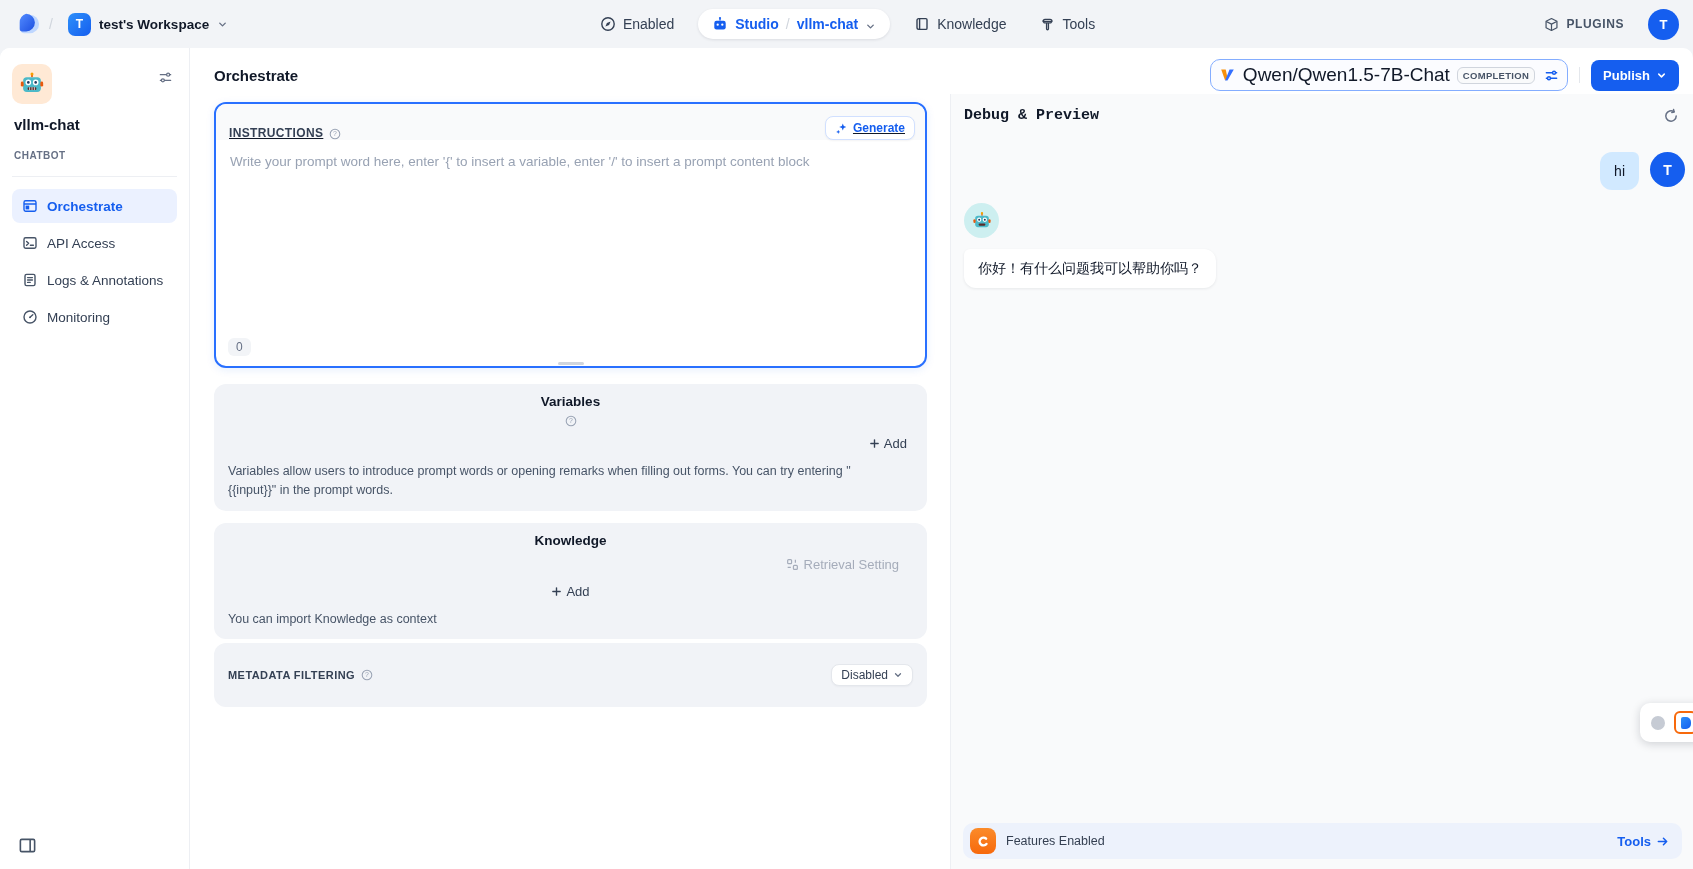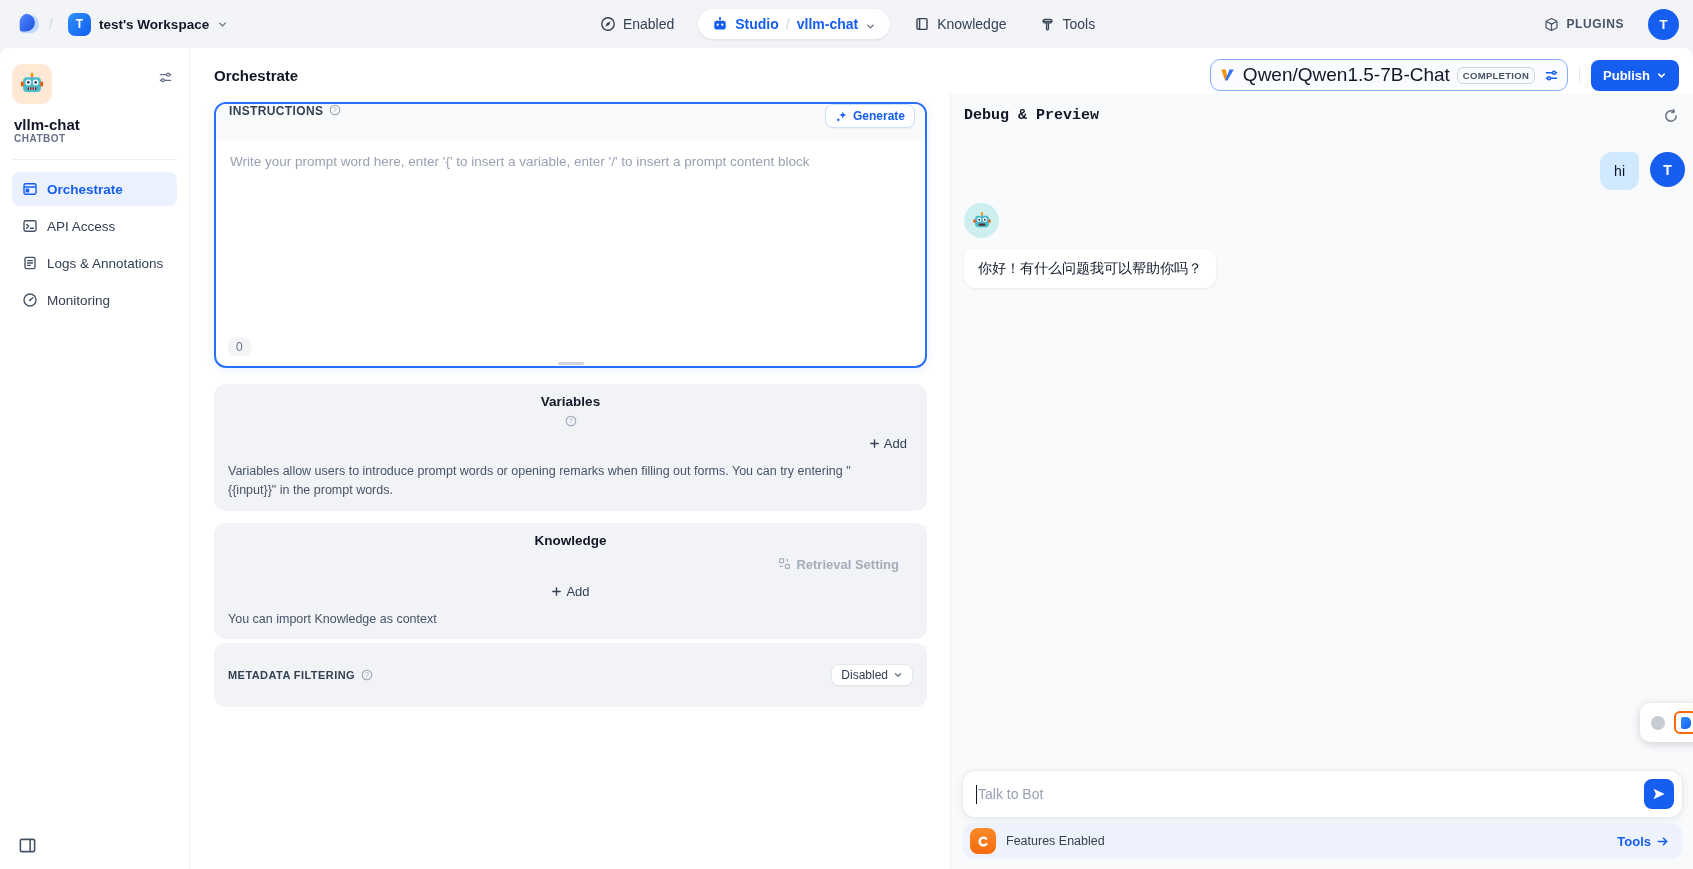--- a/index.html
+++ b/index.html
@@ -28,21 +28,21 @@
   .user-avatar { width:31px; height:31px; border-radius:50%; background:#155EEF; color:#fff; font-size:13px; font-weight:600; display:flex; align-items:center; justify-content:center; cursor:pointer; }
 
   
   .app-body { height:821px; display:flex; background:#fff; border-radius:10px 10px 0 0; overflow:hidden; position:relative; }
 
   
   .sidebar { width:190px; flex:none; border-right:1px solid #EDEFF3; padding:16px 12px; position:relative; background:#fff; }
   .app-icon { width:40px; height:40px; border-radius:10px; background:#FFE9D5; display:flex; align-items:center; justify-content:center; }
   .sidebar-gear { position:absolute; top:22px; right:16px; color:#667085; cursor:pointer; display:flex; }
   .app-name { margin-top:12px; font-size:15px; font-weight:700; color:#101828; padding-left:2px; }
-  .app-type { margin-top:0; font-size:10px; font-weight:600; letter-spacing:.05em; color:#667085; padding-left:2px; }
+  .app-type { margin-top:17px; font-size:10px; font-weight:600; letter-spacing:.05em; color:#667085; padding-left:2px; }
   .side-divider { height:1px; background:#EDEFF3; margin:15px 0 12px; }
   .nav-item { display:flex; align-items:center; gap:9px; height:34px; padding:0 10px; border-radius:8px; font-size:13.5px; font-weight:500; color:#344054; margin-bottom:3px; cursor:pointer; }
   .nav-item .nicon { display:flex; color:#475467; }
   .nav-item.active { background:#EBF1FF; color:#155EEF; font-weight:600; }
   .nav-item.active .nicon { color:#155EEF; }
   .collapse-btn { position:absolute; left:18px; bottom:14px; color:#475467; cursor:pointer; display:flex; }
 
   
   .main { flex:1; display:flex; flex-direction:column; min-width:0; }
   .page-topbar { height:46px; flex:none; display:flex; align-items:center; padding:8px 14px 0 24px; }
@@ -53,39 +53,39 @@
   .completion-badge { border:1px solid #D0D5DD; border-radius:6px; padding:2px 5px; font-size:9.5px; font-weight:600; letter-spacing:.03em; color:#475467; background:#F9FAFB; }
   .model-settings { display:flex; color:#155EEF; margin-left:2px; cursor:pointer; }
   .pub-divider { width:1px; height:16px; background:#E4E7EC; margin:0 11px; }
   .publish-btn { background:#155EEF; color:#fff; border:none; font-size:13px; font-weight:600; border-radius:8px; padding:8px 12px; display:flex; align-items:center; gap:6px; cursor:pointer; font-family:inherit; }
 
   .content-row { flex:1; display:flex; min-height:0; }
   .config-col { width:760px; flex:none; padding:8px 23px 0 24px; }
 
   
   .inst-panel { border:2px solid #2970FF; border-radius:12px; height:266px; display:flex; flex-direction:column; background:#fff; position:relative; box-shadow:0 2px 8px rgba(21,94,239,.10); overflow:hidden; }
-  .inst-header { height:36px; flex:none; background:#F9FAFB; display:flex; align-items:flex-start; gap:6px; padding:0 10px 0 13px; }
+  .inst-header { height:36px; flex:none; background:#F9FAFB; display:flex; align-items:flex-end; gap:6px; padding:0 10px 0 13px;text-decoration:underline; }
   .inst-title { font-size:12px; font-weight:700; letter-spacing:.03em; color:#344054; }
   .help-icon { color:#98A2B3; display:flex; }
   .generate-btn { margin-left:auto; display:flex; align-items:center; gap:5px; background:#fff; border:1px solid #D1E0FF; border-radius:8px; padding:4px 9px; font-size:12px; font-weight:600; color:#155EEF; cursor:pointer; box-shadow:0 1px 2px rgba(16,24,40,.05); font-family:inherit; }
   .inst-body { flex:1; padding:12px 14px; position:relative; cursor:text; }
   .inst-placeholder { font-size:13.5px; color:#98A2B3; }
   .char-count { position:absolute; left:12px; bottom:10px; background:#F2F4F7; border-radius:6px; padding:2px 8px; font-size:12px; color:#667085; }
   .drag-handle { position:absolute; bottom:1px; left:50%; transform:translateX(-50%); width:26px; height:3px; border-radius:2px; background:#D0D5DD; cursor:ns-resize; }
 
   
   .section-card { background:#F1F3F7; border-radius:12px; padding:10px 14px; }
   .card-mt16 { margin-top:16px; }
   .card-mt12 { margin-top:12px; }
   .card-mt4 { margin-top:4px; }
   .card-header { display:flex; align-items:center; gap:6px; min-height:24px;flex-direction:column; }
   .card-title { font-size:13.5px; font-weight:700; color:#101828; }
   .ghost-btn { display:flex; align-items:center; gap:4px; font-size:13px; font-weight:500; color:#344054; padding:3px 6px; border-radius:6px; cursor:pointer; }
   .ghost-btn.right { margin-left:auto; }
-  .retrieval-btn { margin-left:auto; display:flex; align-items:flex-start; gap:5px; font-size:13px; font-weight:700; color:#A5ACBA; padding:3px 6px; margin-right:8px; cursor:default; }
+  .retrieval-btn { margin-left:auto; display:flex; align-items:center; gap:5px; font-size:13px; font-weight:400; color:#A5ACBA; padding:3px 6px; margin-right:8px; cursor:default; }
   .card-desc { margin-top:8px; font-size:12.5px; line-height:1.55; color:#475467; max-width:625px; }
   .meta-card { display:flex; align-items:center; gap:6px; padding:21px 14px; min-height:34px; }
   .meta-title { font-size:11px; font-weight:700; letter-spacing:.04em; color:#344054; }
   .disabled-btn { margin-left:auto; display:flex; align-items:center; gap:5px; background:#fff; border:1px solid #E4E7EC; border-radius:8px; padding:3px 9px; font-size:12px; font-weight:500; color:#344054; cursor:pointer; box-shadow:0 1px 2px rgba(16,24,40,.04); font-family:inherit; }
 
   
   .debug-col { flex:1; min-width:0; border-left:1px solid #EDEFF3; background:#F9FAFB; display:flex; flex-direction:column; }
   .debug-header { flex:none; display:flex; align-items:center; padding:13px 14px 6px 13px; }
   .debug-title { font-size:15px; font-weight:700; color:#101828;font-family:Liberation Mono, monospace; }
   .refresh-btn { margin-left:auto; color:#667085; display:flex; cursor:pointer; }
@@ -440,31 +440,20 @@
                 <circle cx="8.6" cy="10.5" r="1.2" fill="#1E3A5F"></circle>
                   <circle cx="15.4" cy="10.5" r="1.2" fill="#1E3A5F"></circle>
                 <rect x="8" y="14.9" width="8" height="2.7" rx="1" fill="#5C2B29"></rect>
               </svg>
             </div>
             <div class="bubble bot">你好！有什么问题我可以帮助你吗？</div>
           </div>
         </div>
 
         <div class="chat-bottom">
-          <div class="chat-input-box">
-            <span class="caret"></span>
-            <input class="chat-input" type="text" placeholder="Talk to Bot" style="">
-            <button class="send-btn">
-              <span>
-                <svg width="14" height="14" viewBox="0 0 16 16" fill="#fff">
-                    <path d="M1.8 2.1 14.4 8 1.8 13.9 4.4 8Z"></path>
-                  </svg>
-              </span>
-            </button>
-          </div>
           <div class="features-bar">
             <span class="features-icon">
               <svg width="15" height="15" viewBox="0 0 16 16">
                   <circle cx="8" cy="8" r="4.1" fill="none" stroke="#fff" stroke-width="2.6" stroke-dasharray="19 8" stroke-linecap="round" transform="rotate(40 8 8)"></circle>
                 </svg>
             </span>
             <span class="features-label">Features Enabled</span>
             <span class="manage-link">
               <span>Tools</span>
               <span>

